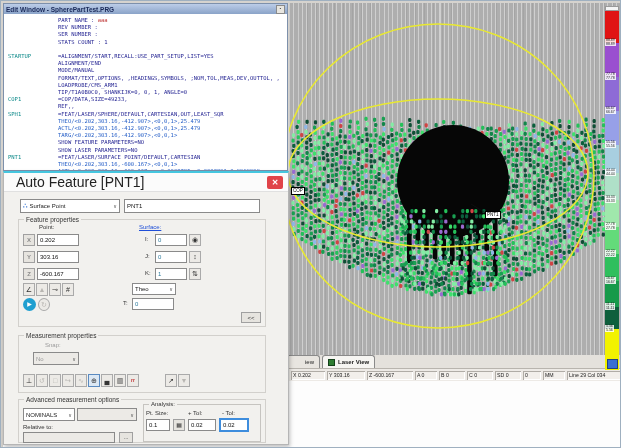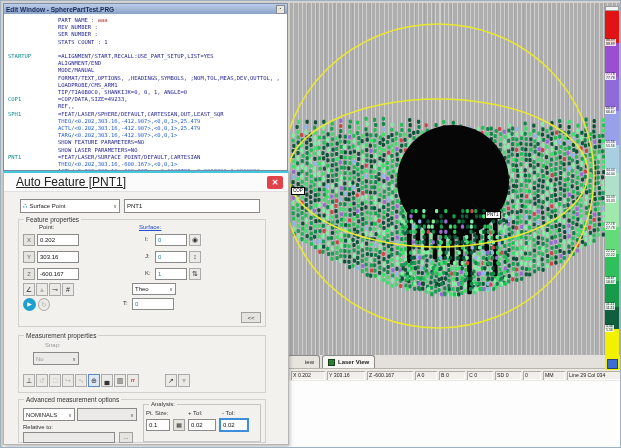--- a/index.html
+++ b/index.html
@@ -45,21 +45,21 @@
   .statusbar{position:absolute;left:288px;top:367px;width:331px;height:12px;background:#edeae6;
              border-top:1px solid #b8b4ae;display:flex;align-items:center;padding-left:2px;z-index:4;}
   .st-seg{height:9px;margin-right:2px;background:#f2efeb;box-shadow:inset 1px 1px 0 #b0aca6,inset -1px -1px 0 #fff;
           font-size:5.2px;line-height:9px;color:#222;padding-left:2px;white-space:nowrap;overflow:hidden;flex:none;}
   .bottom-panel{position:absolute;left:2px;top:379px;width:617px;height:66px;background:#fdfdfd;border-top:1px solid #c2beb8;}
   
   .dialog{position:absolute;left:2px;top:170px;width:286px;height:274px;background:#f2f1ee;
           border:1px solid #b5b5b5;border-top:2px solid #45c6df;box-sizing:border-box;z-index:10;
           box-shadow:1px 2px 4px rgba(0,0,0,.25);}
   .dlg-title{height:18px;background:#fbfbfb;border-bottom:1px solid #e0e0e0;display:flex;align-items:center;padding:0 5px 0 12px;}
-  .dlg-title .t{flex:1;font-size:12px;color:#222;text-decoration:underline;}
+  .dlg-title .t{flex:1;font-size:14px;color:#222;}
   .dlg-close{width:16px;height:13px;background:#e04349;color:#fff;font-size:8px;line-height:13px;
              text-align:center;border-radius:2px;font-weight:bold;}
   .combo{position:absolute;background:#fff;border:1px solid #8a8a8a;font-size:6px;display:flex;
          align-items:center;padding:0 2px;color:#222;box-sizing:border-box;}
   .combo .chev{margin-left:auto;font-size:5px;color:#555;}
   .combo.dis{background:#eceae6;color:#9a9a9a;}
   .field{position:absolute;background:#fff;border:1px solid #8a8a8a;font-size:6px;color:#111;
          padding:0 0 0 2px;box-sizing:border-box;font-family:"Liberation Sans",sans-serif;}
   .field.teal{color:#2e7d9e;}
   .field.focus{border:1px solid #3e8ddd;outline:1px solid #3e8ddd;}

